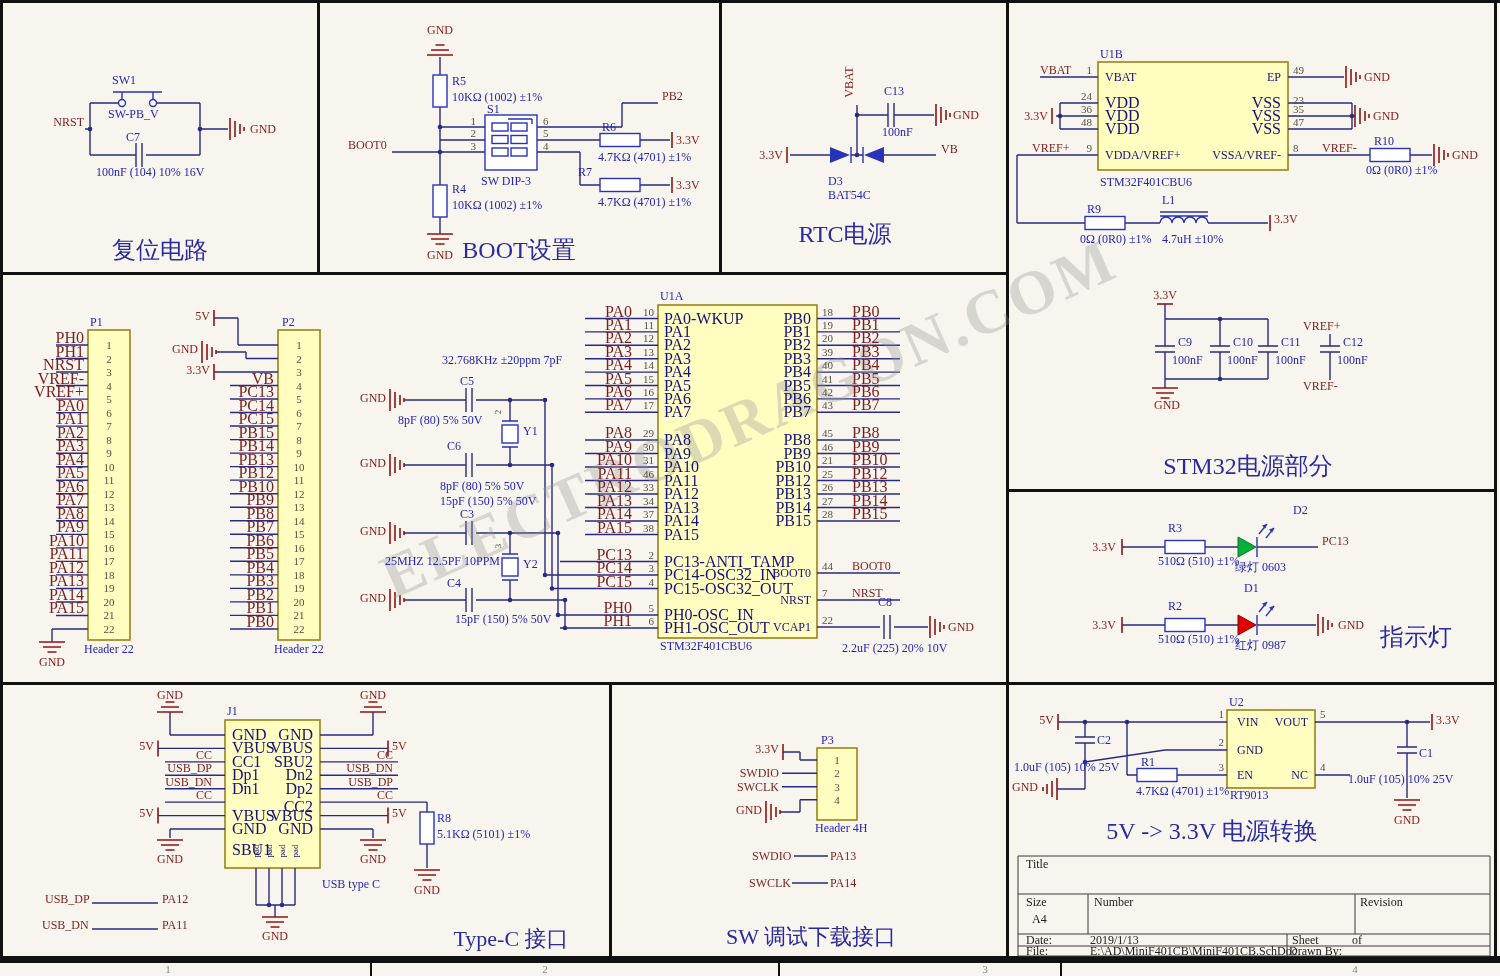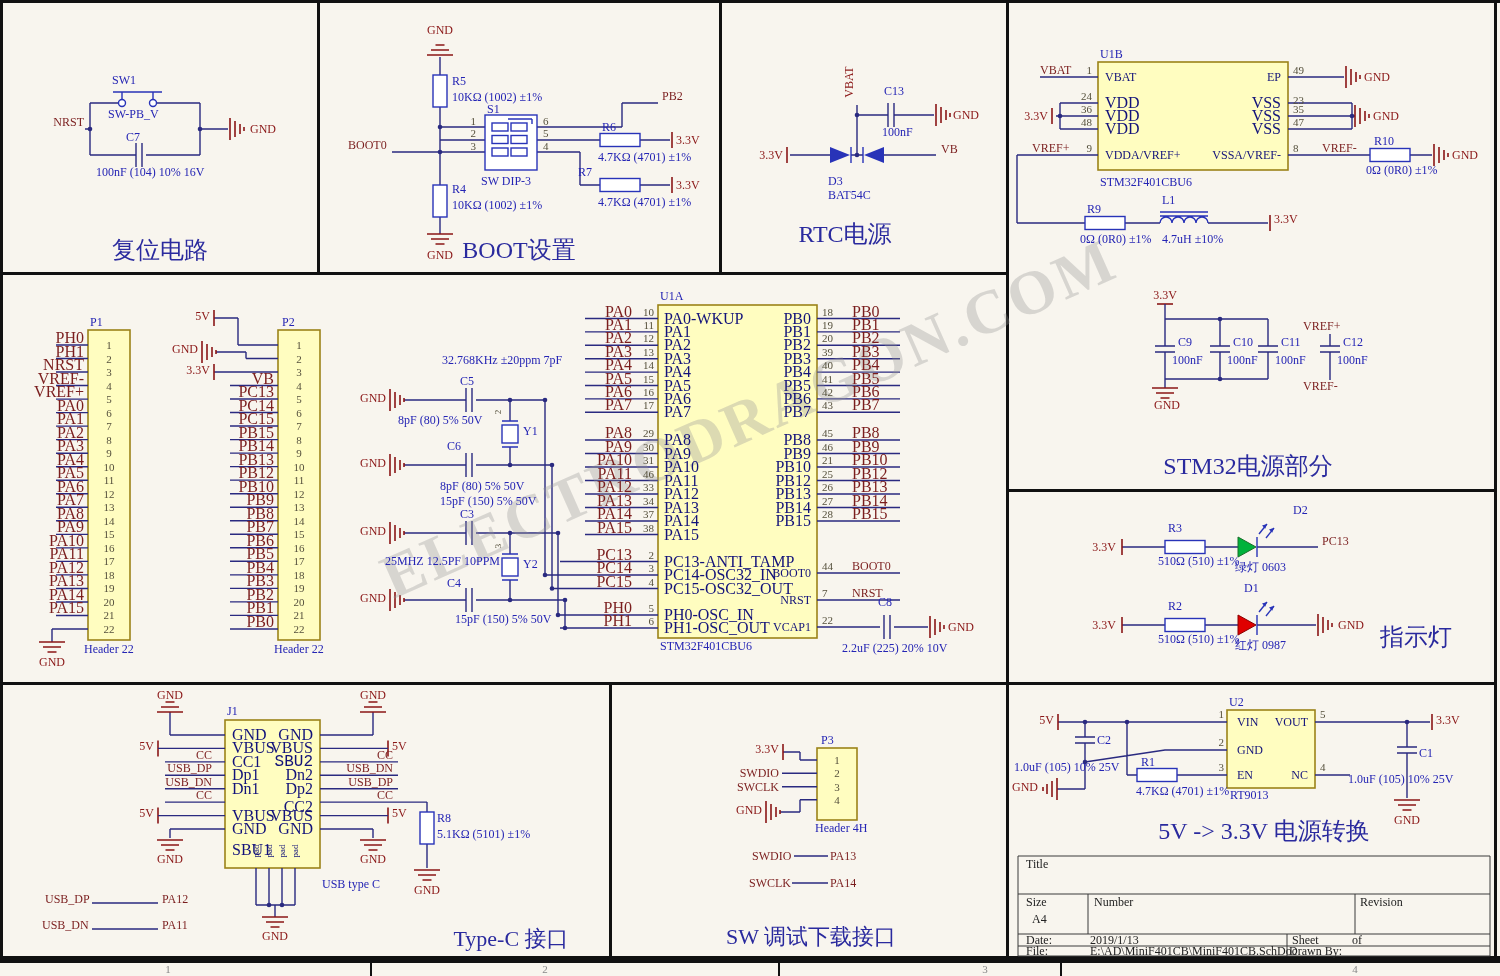--- a/index.html
+++ b/index.html
@@ -688,21 +688,21 @@
       <b style="top: 26.86px;">CC1</b>
       <b style="top: 40.29px;">Dp1</b>
       <b style="top: 53.72px;">Dn1</b>
       <b style="top: 67.15px; margin-top: 48px;">SBU1</b>
       <b style="top: 80.58px;">VBUS</b>
       <b style="top: 94.01px;">GND</b>
     </div>
 <div class="ls ra2 nm" style="left:243px;top:735px;width:70px">
       <b style="top: 0px;">GND</b>
       <b style="top: 13.43px;">VBUS</b>
-      <b style="top: 26.86px; font-family: Liberation Mono, monospace;">SBU2</b>
+      <b style="top: 26.86px;">SBU2</b>
       <b style="top: 40.29px;">Dn2</b>
       <b style="top: 53.72px;">Dp2</b>
       <b style="top: 72px;">CC2</b>
       <b style="top: 80.58px;">VBUS</b>
       <b style="top: 94.01px;">GND</b>
     </div>
 <b class="t pwr ctr" style="left:170px;top:695px">GND</b>
 <b class="t pwr ctr" style="left:373px;top:695px">GND</b>
 <b class="t pwr ra" style="left:154px;top:746px">5V</b>
 <b class="t pwr" style="left:392px;top:746px">5V</b>
@@ -766,21 +766,21 @@
 <b class="t pwr" style="left:1436px;top:720px">3.3V</b>
 <b class="t des" style="left:1097px;top:740px">C2</b>
 <b class="t des" style="left:1014px;top:767px">1.0uF (105) 10% 25V</b>
 <b class="t pwr ra" style="left:1038px;top:787px">GND</b>
 <b class="t des" style="left:1141px;top:762px">R1</b>
 <b class="t des" style="left:1136px;top:791px">4.7KΩ (4701) ±1%</b>
 <b class="t des" style="left:1419px;top:753px">C1</b>
 <b class="t des" style="left:1348px;top:779px">1.0uF (105) 10% 25V</b>
 <b class="t pwr ctr" style="left:1407px;top:820px">GND</b>
 <b class="t des" style="left:1230px;top:795px">RT9013</b>
-<b class="t ttl ctr" style="left:1264px;top:831px">5V -&gt; 3.3V 电源转换</b>
+<b class="t ttl ctr" style="left:1212px;top:831px">5V -&gt; 3.3V 电源转换</b>
 
 <b class="t tbt" style="left:1026px;top:864px">Title</b>
 <b class="t tbt" style="left:1026px;top:902px">Size</b>
 <b class="t tbt" style="left:1032px;top:919px">A4</b>
 <b class="t tbt" style="left:1094px;top:902px">Number</b>
 <b class="t tbt" style="left:1360px;top:902px">Revision</b>
 <b class="t tbt" style="left:1026px;top:940px">Date:</b>
 <b class="t tbt" style="left:1090px;top:940px">2019/1/13</b>
 <b class="t tbt" style="left:1292px;top:940px">Sheet</b>
 <b class="t tbt" style="left:1352px;top:940px">of</b>

